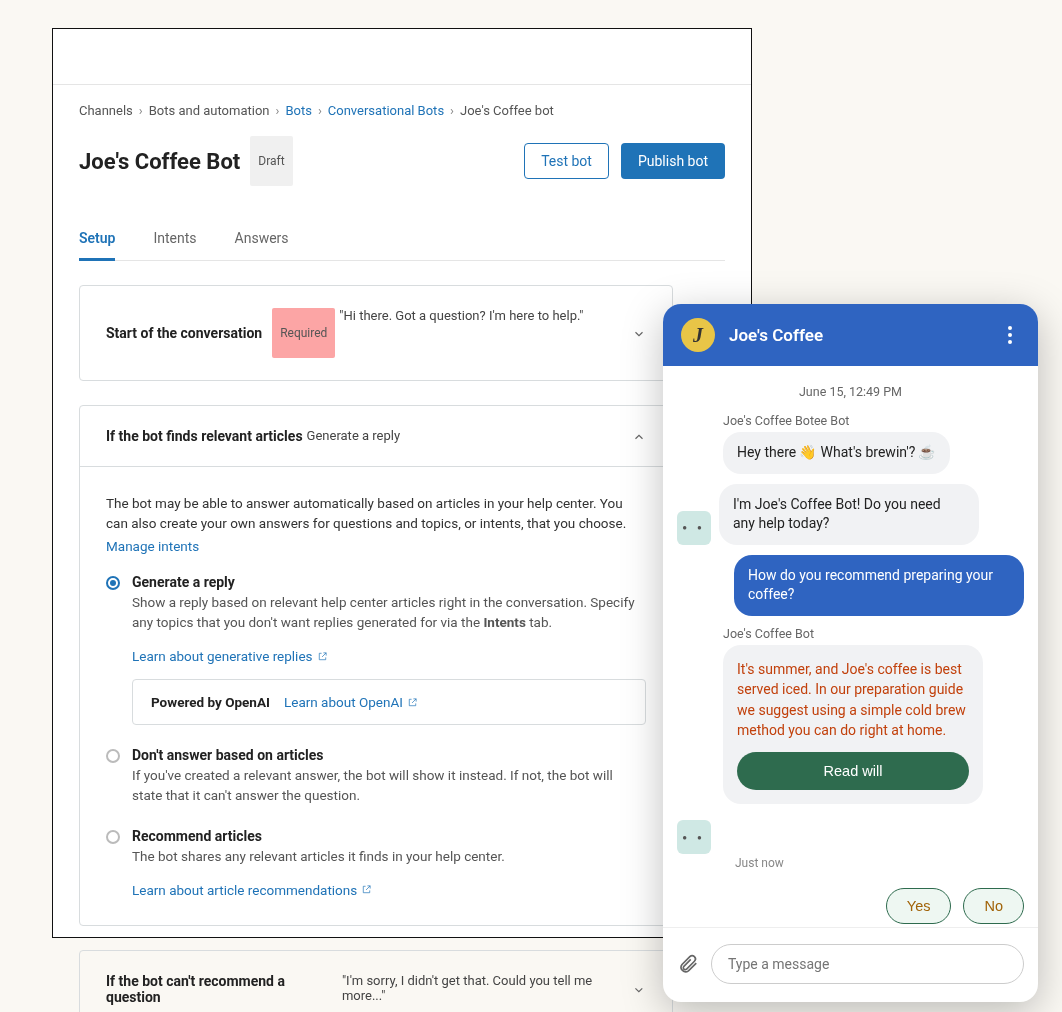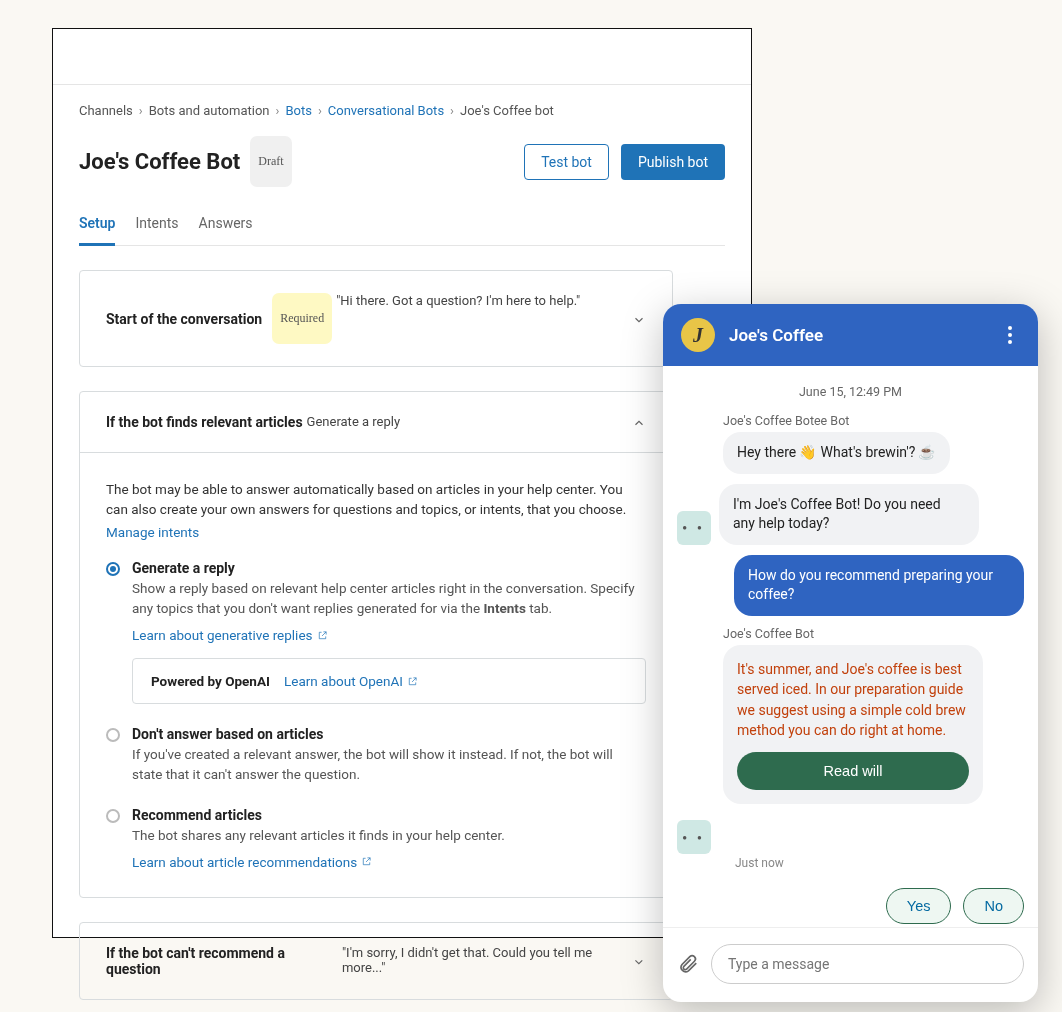--- a/index.html
+++ b/index.html
@@ -43,46 +43,45 @@
   justify-content: space-between;
   margin-top: 18px;
 }
 .title-left { display: flex; align-items: center; gap: 10px; }
 .page-title { font-size: 22px; font-weight: 700; color: #222; }
 .badge {
   background: #f0f0f0;
   color: #555;
   font-size: 12px;
   padding: 18px 8px;
-  border-radius: 7px;
-  font-family: Liberation Serif, serif;
-}
-.badge.req { background: #fef9c3; }
+  border-radius: 2px;
+}
+.badge.req { background: #fca5a5; }
 .title-right { display: flex; gap: 12px; }
 .btn {
   font-size: 14px;
   padding: 9px 16px;
   border-radius: 4px;
   border: 1px solid transparent;
   cursor: pointer;
   font-family: inherit;
 }
 .btn-outline {
   background: #fff;
   border-color: #1f73b7;
   color: #1f73b7;
 }
 .btn-primary {
   background: #1f73b7;
   color: #fff;
 }
 .tabs {
   display: flex;
-  gap: 20px;
-  margin-top: 28px;
+  gap: 38px;
+  margin-top: 44px;
   border-bottom: 1px solid #e5e5e5;
 }
 .tab {
   font-size: 14px;
   color: #666;
   padding-bottom: 12px;
   cursor: pointer;
 }
 .tab.active {
   color: #1f73b7;
@@ -120,21 +119,21 @@
   width: 14px; height: 14px; border: 2px solid #bbb; border-radius: 50%;
   flex-shrink: 0; margin-top: 2px; position: relative;
 }
 .radio.checked { border-color: #1f73b7; }
 .radio.checked::after {
   content: ""; position: absolute; inset: 2px; border-radius: 50%; background: #1f73b7;
 }
 .radio-body { flex: 1; }
 .radio-title { font-size: 14px; font-weight: 700; color: #222; }
 .radio-desc { font-size: 13.5px; color: #555; line-height: 1.5; margin-top: 2px; }
-.ext-link { color: #1f73b7; font-size: 13.5px; cursor: pointer; display: inline-flex; gap: 4px; align-items: center; margin-top: 9px; }
+.ext-link { color: #1f73b7; font-size: 13.5px; cursor: pointer; display: inline-flex; gap: 4px; align-items: center; margin-top: 16px; }
 .ext-link svg { width: 11px; height: 11px; stroke: #1f73b7; fill: none; stroke-width: 1.5; }
 .openai-box {
   border: 1px solid #d8dcde;
   border-radius: 4px;
   padding: 14px 18px;
   margin-top: 14px;
   display: flex;
   align-items: center;
   gap: 14px;
   font-size: 13.5px;
@@ -212,21 +211,21 @@
   margin-top: 12px;
   font-size: 14.5px;
   cursor: pointer;
 }
 .followup-row { display: flex; gap: 8px; align-items: center; margin-top: 6px; }
 .timestamp-small { font-size: 12px; color: #888; margin-left: 58px; margin-top: 2px; }
 .yn-row { display: flex; gap: 12px; justify-content: flex-end; margin-top: 18px; }
 .yn-btn {
   border: 1.5px solid #2e6b4e;
   background: #eef7f2;
-  color: #0369a1;
+  color: #a16207;
   border-radius: 22px;
   padding: 9px 20px;
   font-size: 14.5px;
   cursor: pointer;
 }
 .chat-input-row {
   border-top: 1px solid #eee;
   padding: 16px 14px 18px 14px;
   display: flex;
   align-items: center;

